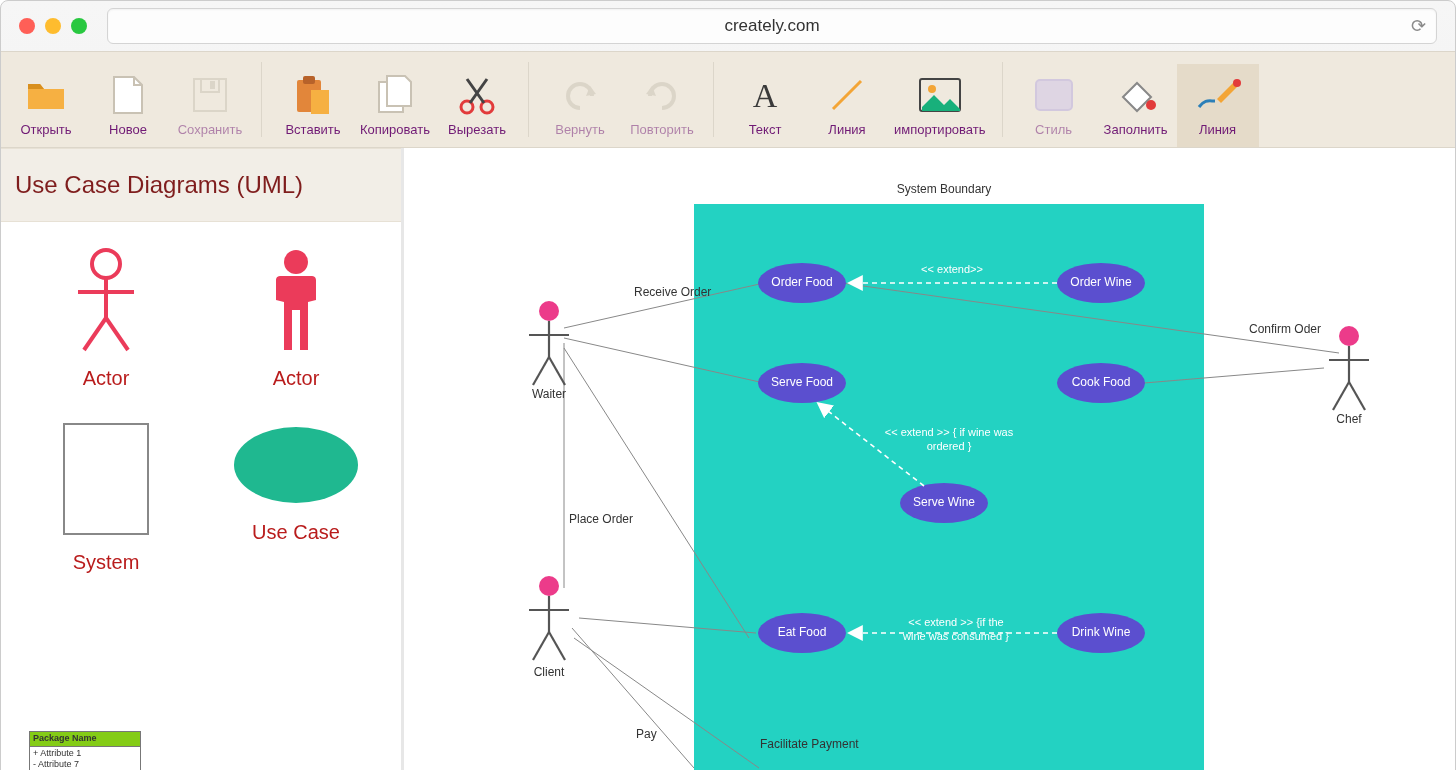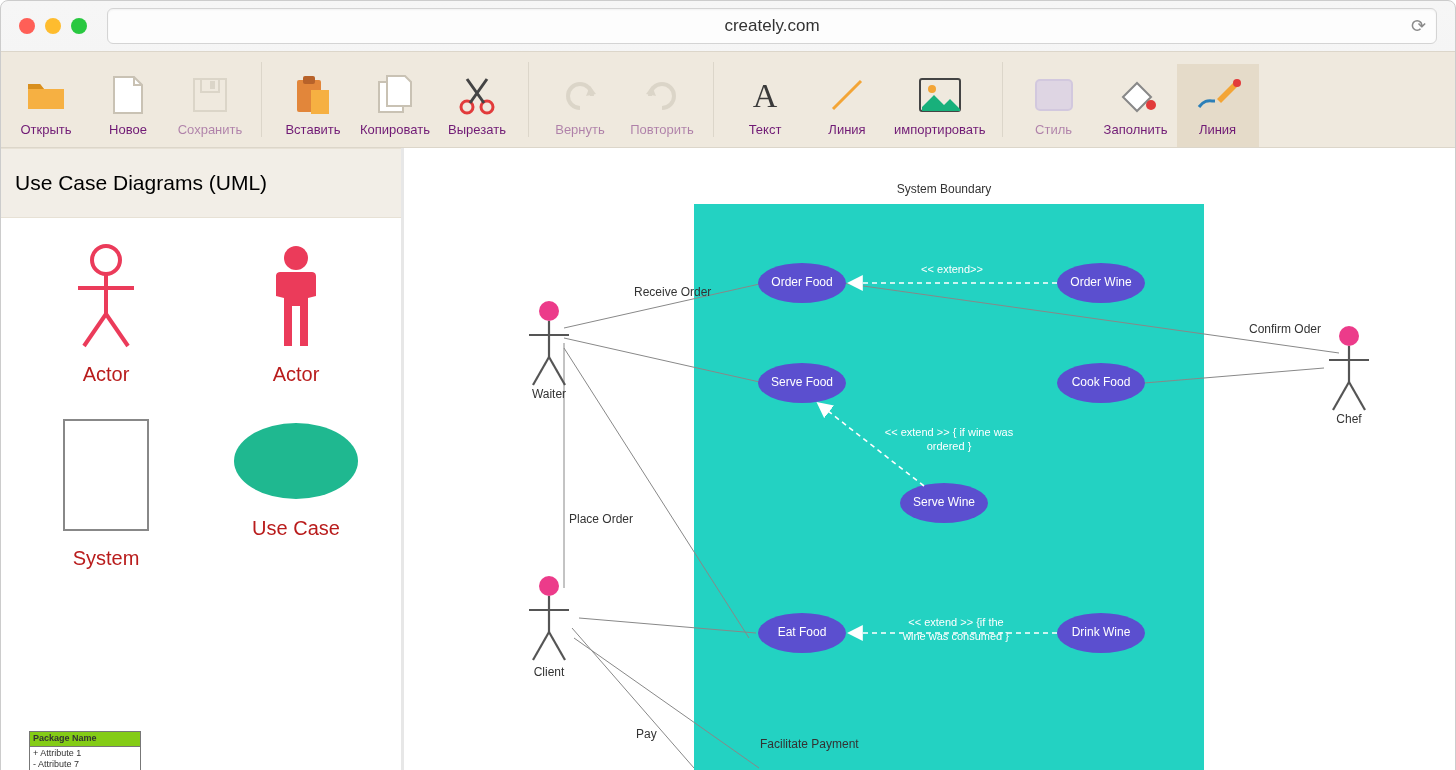--- a/index.html
+++ b/index.html
@@ -17,21 +17,21 @@
 .tb-item{flex:0 0 auto;text-align:center;padding:8px 6px 10px;min-width:70px;cursor:pointer}
 .tb-item.disabled{opacity:.5}
 .tb-item.selected{background:#e5dbc9}
 .tb-ic{width:46px;height:46px;margin:0 auto 4px;display:flex;align-items:center;justify-content:center}
 .tb-lbl{font-size:13px;color:#701a75}
 .body-row{display:flex;height:625px}
 .side{width:400px;border-right:3px solid #e7e7e7;display:flex;flex-direction:column;background:#fff}
 .search-row{display:flex;align-items:center;height:46px;background:#fff}
 .search-ic{width:58px;display:flex;align-items:center;justify-content:center;color:#8a8a8a}
 .search-inp{flex:1;border:none;outline:none;font-size:22px;color:#aaa;background:transparent}
-.lib-hdr{background:#f2eee7;padding:22px 14px;font-size:21px;color:#000000;border-top:1px solid #e7e1d5;border-bottom:1px solid #e7e1d5}
+.lib-hdr{background:#f2eee7;padding:22px 14px;font-size:24px;color:#7f1d1d;border-top:1px solid #e7e1d5;border-bottom:1px solid #e7e1d5}
 .lib-body{flex:1;background:#fff;overflow:hidden;position:relative}
 .shape-grid{display:flex;flex-wrap:wrap;gap:30px 40px;padding:24px 30px}
 .shape-cell{width:150px;text-align:center}
 .shape-cell .cap{margin-top:8px;font-size:20px;color:#b91c1c}
 .pkg{position:absolute;left:28px;bottom:0;background:#fff;border:1px solid #777;font-size:9px;line-height:1.3;width:110px}
 .pkg .tab{border-bottom:1px solid #777;background:#84cc16;padding:1px 3px;font-weight:600}
 .pkg .rows{padding:1px 3px}
 .canvas{flex:1;position:relative;background:#fff;overflow:hidden}
 .canvas text{font-family:inherit}
 .uc{fill:#5b4fcf}

